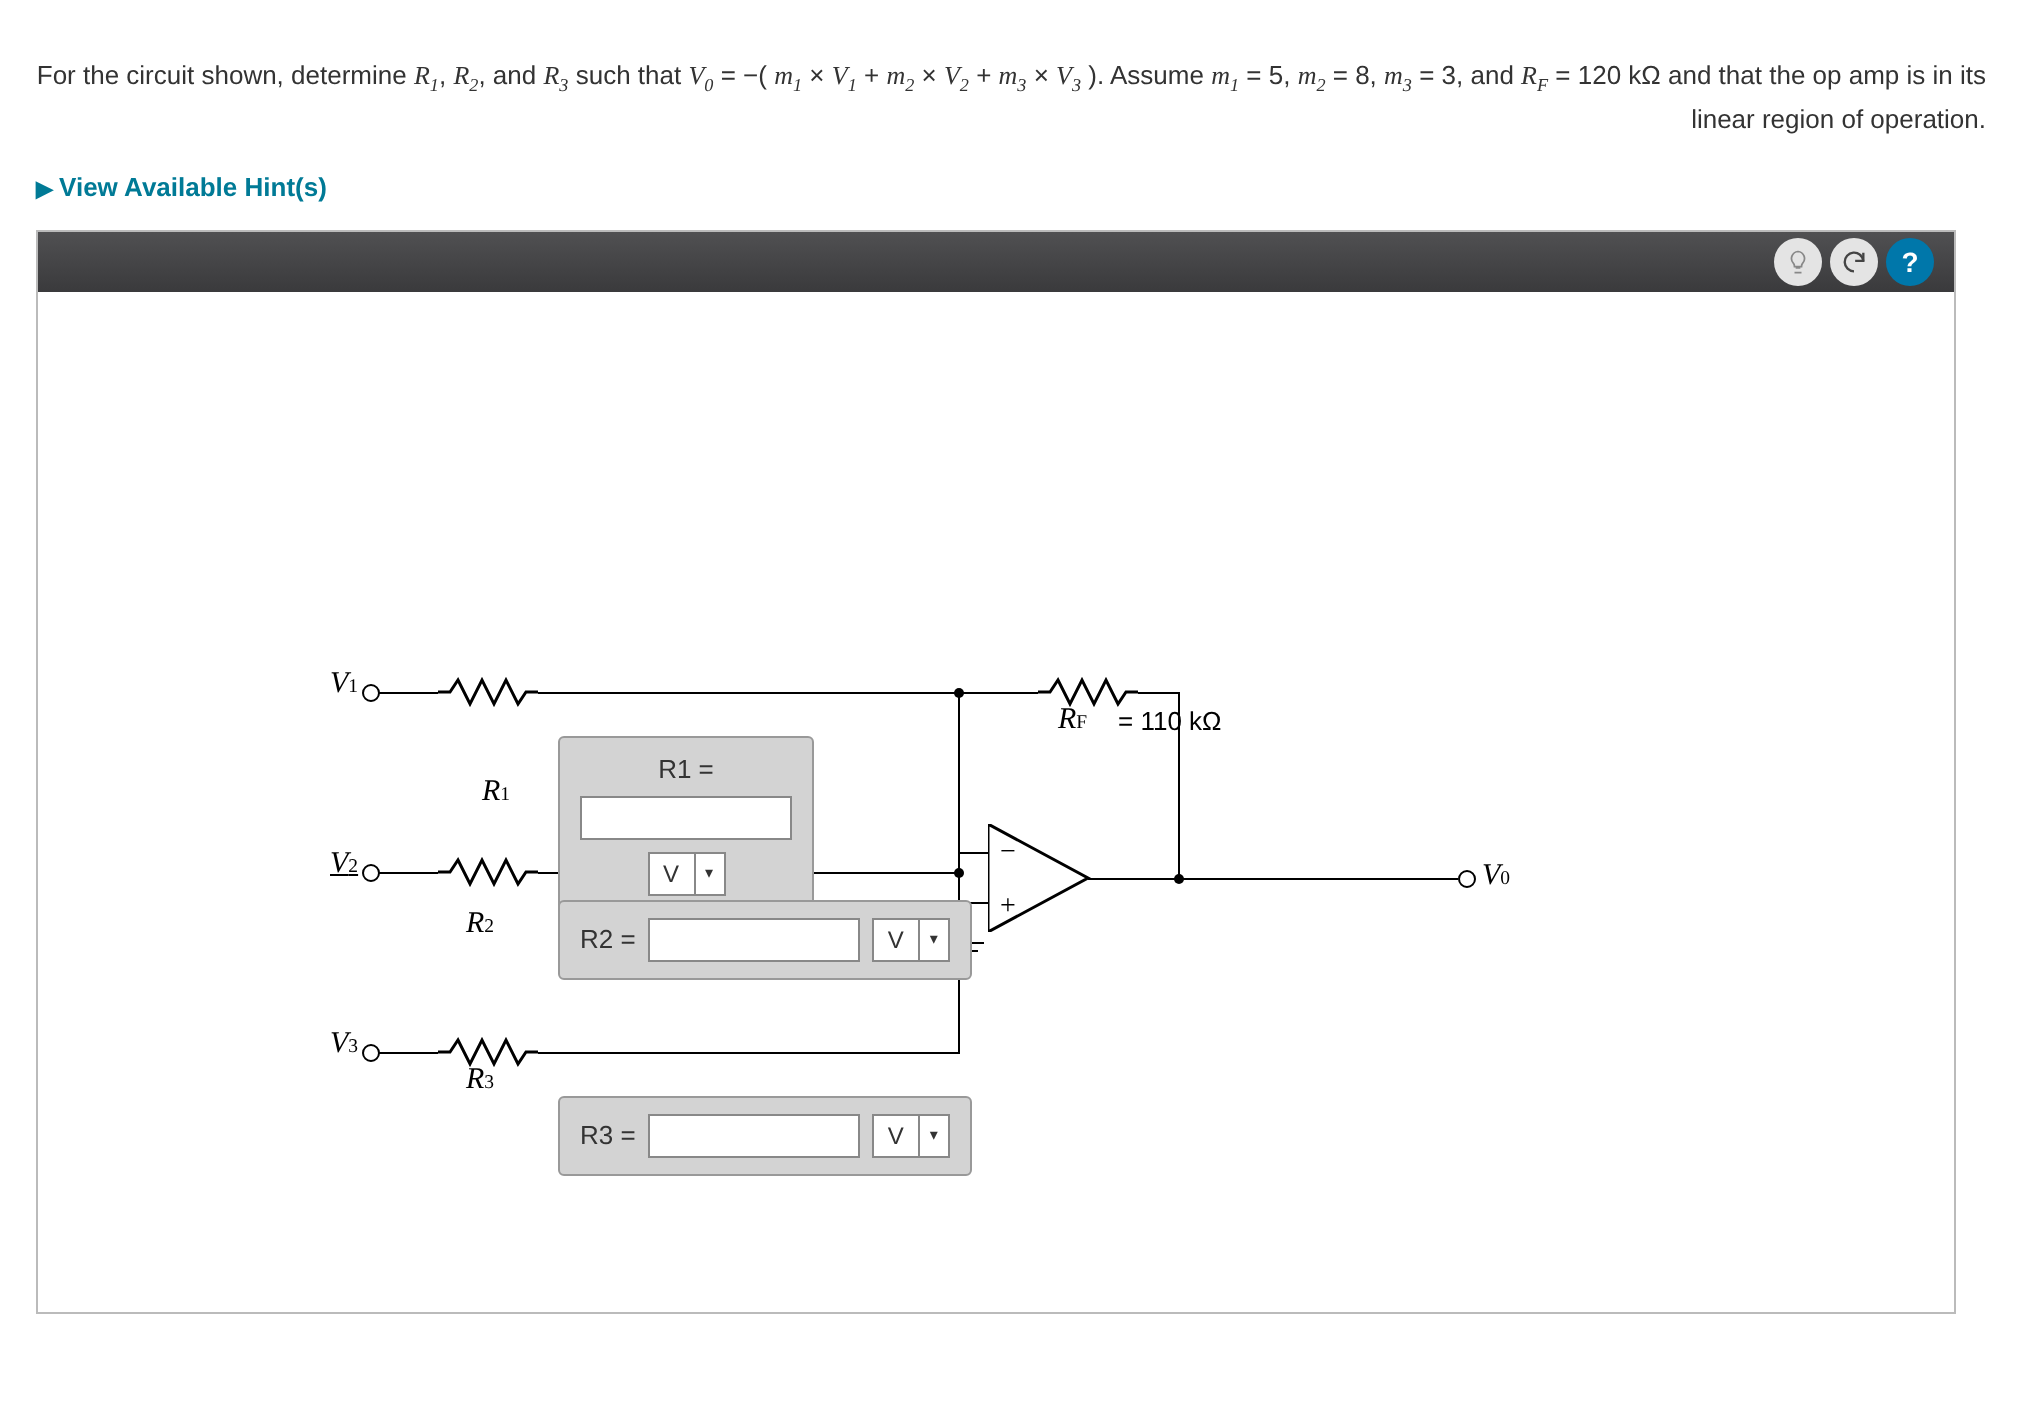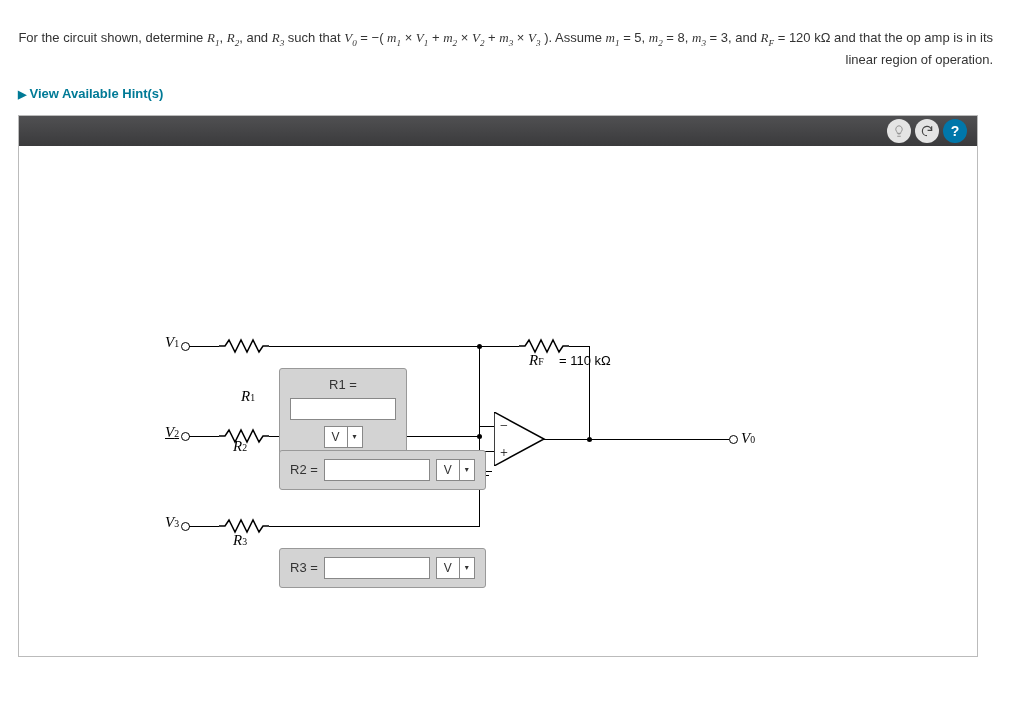--- a/index.html
+++ b/index.html
@@ -202,21 +202,21 @@
       <div class="wire hline" style="left:250px; top:200px; width:210px;"></div>
 
       <span class="open-term" style="left:162px; top:286px;"></span>
       <span class="label" style="left:146px; top:278px;text-decoration:underline;"><span>V</span><span class="ss">2</span></span>
       <div class="wire hline" style="left:170px; top:290px; width:30px;"></div>
       <span class="resistor" style="left:200px; top:282px;">
         <svg width="50" height="16">
             <polyline points="0,8 6,8 10,2 16,14 22,2 28,14 34,2 40,14 44,8 50,8" stroke="#000" fill="none" stroke-width="1.5"></polyline>
           </svg>
       </span>
-      <span class="label" style="left:214px; top:292px;"><span>R</span><span class="ss">2</span></span>
+      <span class="label" style="left:214px; top:308px;"><span>R</span><span class="ss">2</span></span>
       <div class="wire hline" style="left:250px; top:290px; width:210px;"></div>
 
       <span class="open-term" style="left:162px; top:376px;"></span>
       <span class="label" style="left:146px; top:368px;"><span>V</span><span class="ss">3</span></span>
       <div class="wire hline" style="left:170px; top:380px; width:30px;"></div>
       <span class="resistor" style="left:200px; top:372px;">
         <svg width="50" height="16">
             <polyline points="0,8 6,8 10,2 16,14 22,2 28,14 34,2 40,14 44,8 50,8" stroke="#000" fill="none" stroke-width="1.5"></polyline>
           </svg>
       </span>

